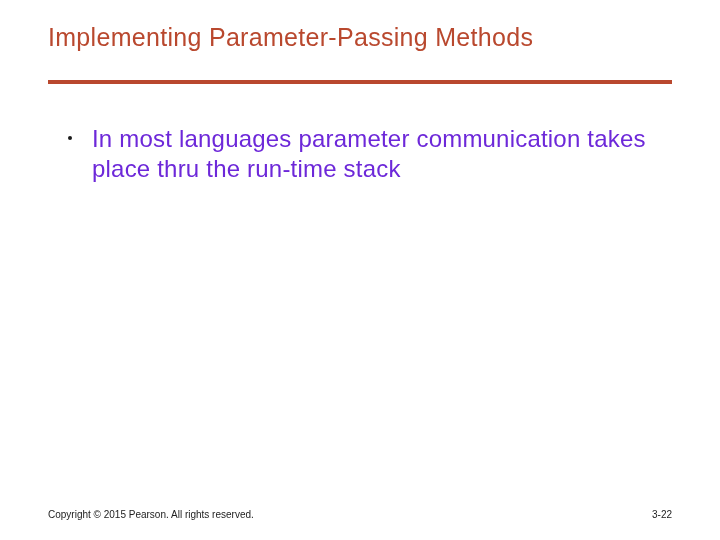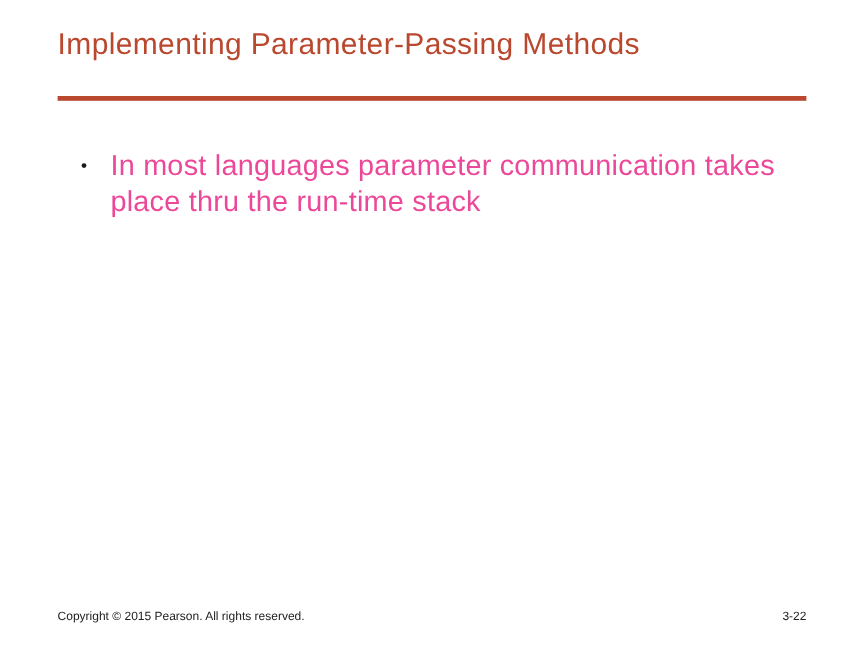--- a/index.html
+++ b/index.html
@@ -36,21 +36,21 @@
     .content {
       padding-left: 16px;
       padding-right: 8px;
     }
     .bullet-list {
       list-style: none;
     }
     .bullet-item {
       position: relative;
       padding-left: 28px;
-      color: #ec4899;
+      color: #6d28d9;
       font-size: 24px;
       line-height: 1.25;
       margin-bottom: 6px;
       letter-spacing: 0.2px;
     }
     .bullet-marker {
       position: absolute;
       left: 4px;
       top: 12px;
       width: 4px;

